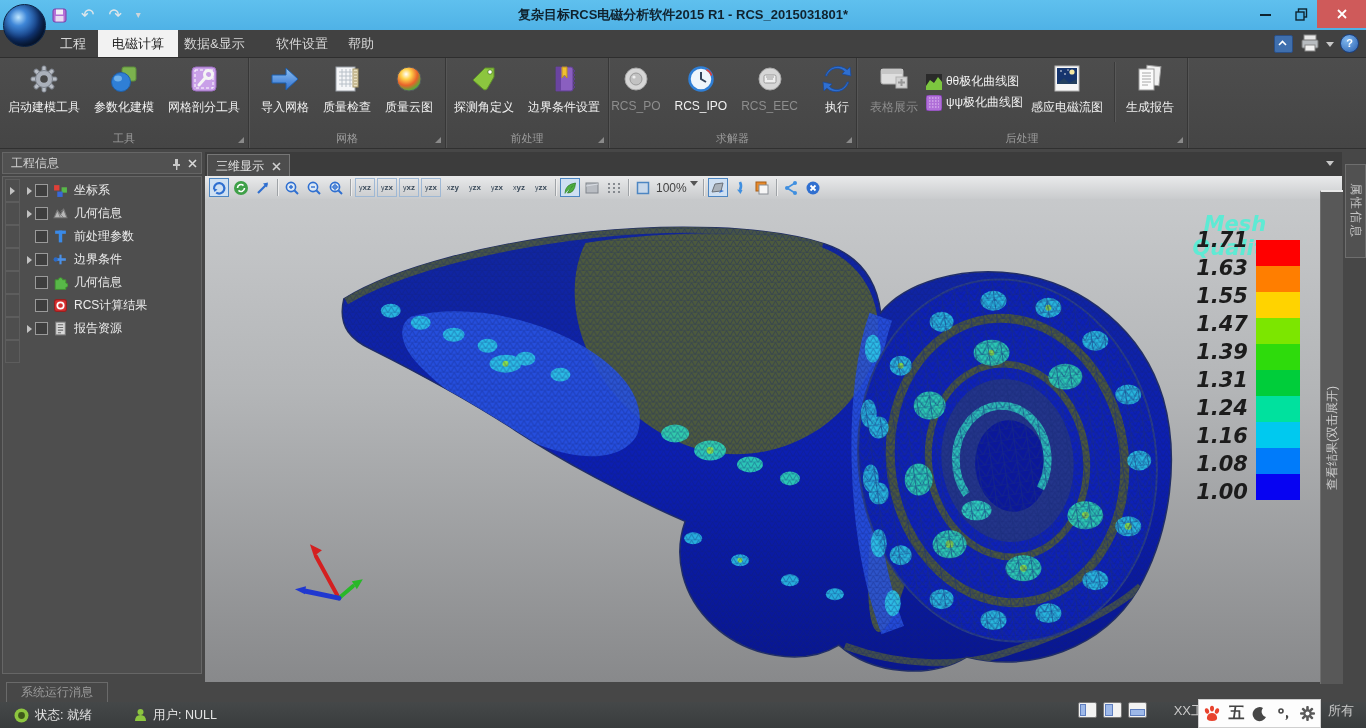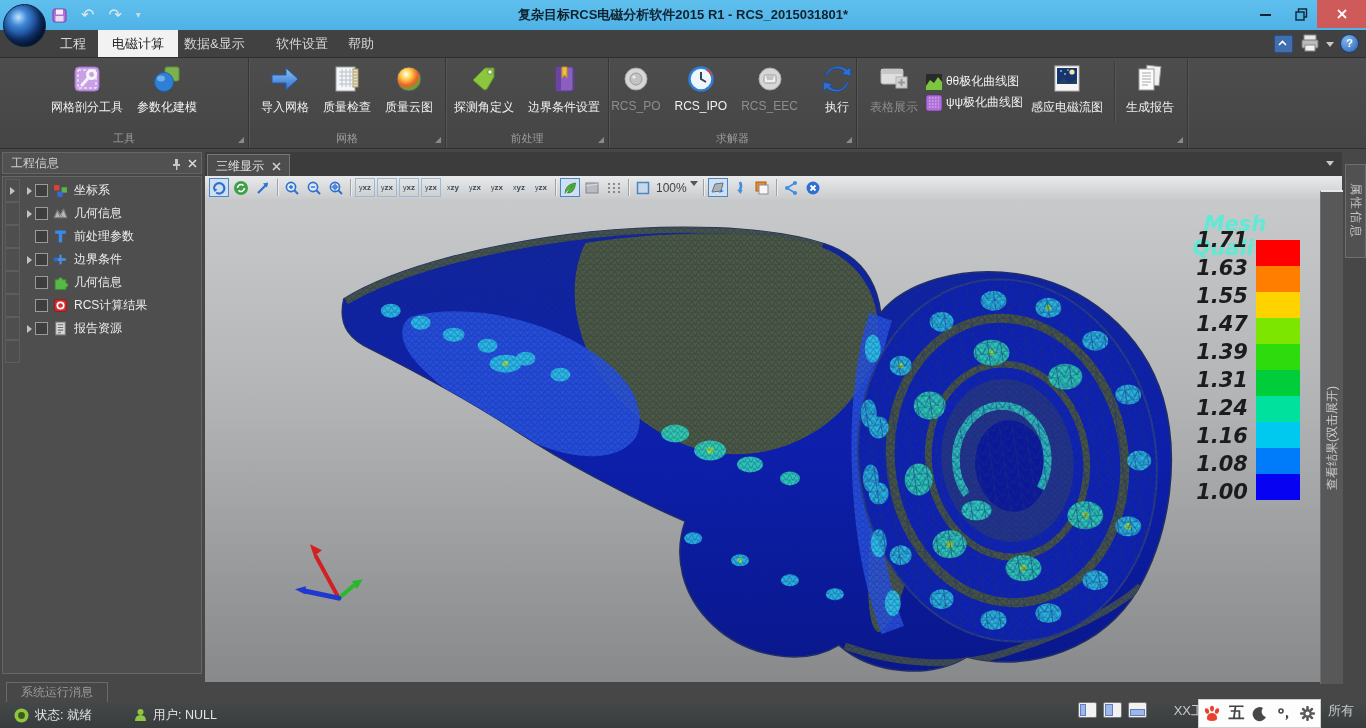--- a/index.html
+++ b/index.html
@@ -141,37 +141,52 @@
     </div>
   </div>
 
   <div class="abs ribbon">
 
     <div class="rgroup" style="left:0;width:248px;">
       <div class="rbuttons">
         <div class="rbtn">
           <div class="ricon">
             <svg width="32" height="32" viewBox="0 0 32 32">
+              <g fill="#b9bec6" stroke="#7d838d">
+                <rect x="14" y="3" width="4" height="26" rx="1.5"></rect>
+                <rect x="14" y="3" width="4" height="26" rx="1.5" transform="rotate(45 16 16)"></rect>
+                <rect x="14" y="3" width="4" height="26" rx="1.5" transform="rotate(90 16 16)"></rect>
+                <rect x="14" y="3" width="4" height="26" rx="1.5" transform="rotate(135 16 16)"></rect>
+              </g>
+              <circle cx="16" cy="16" r="8.5" fill="#aab0ba" stroke="#7d838d"></circle>
+              <circle cx="16" cy="16" r="3.8" fill="#474747"></circle>
+            </svg>
+          </div>
+          <div class="rlabel">启动建模工具</div>
+        </div>
+        <div class="rbtn">
+          <div class="ricon">
+            <svg width="32" height="32" viewBox="0 0 32 32">
+              <rect x="14" y="4" width="14" height="14" rx="2" fill="#7cb24e" stroke="#5d8f3a"></rect>
+              <circle cx="13" cy="19" r="9.5" fill="#2f7fd6" stroke="#1f5fa8"></circle>
+              <ellipse cx="10" cy="15.5" rx="4" ry="3" fill="#7ab8ec" opacity="0.85"></ellipse>
+            </svg>
+          </div>
+          <div class="rlabel">参数化建模</div>
+        </div>
+        <div class="rbtn">
+          <div class="ricon">
+            <svg width="32" height="32" viewBox="0 0 32 32">
               <rect x="4" y="4" width="24" height="24" rx="4" fill="#c9a0e8" stroke="#9b6cc0"></rect>
               <rect x="7" y="7" width="18" height="18" fill="none" stroke="#ffffff" stroke-dasharray="3 2"></rect>
               <path d="M11,22 L18,14" stroke="#f4f4f4" stroke-width="3" stroke-linecap="round"></path>
               <circle cx="20.5" cy="11.5" r="4" fill="none" stroke="#f4f4f4" stroke-width="3"></circle>
             </svg>
           </div>
           <div class="rlabel">网格剖分工具</div>
-        </div>
-        <div class="rbtn">
-          <div class="ricon">
-            <svg width="32" height="32" viewBox="0 0 32 32">
-              <rect x="14" y="4" width="14" height="14" rx="2" fill="#7cb24e" stroke="#5d8f3a"></rect>
-              <circle cx="13" cy="19" r="9.5" fill="#2f7fd6" stroke="#1f5fa8"></circle>
-              <ellipse cx="10" cy="15.5" rx="4" ry="3" fill="#7ab8ec" opacity="0.85"></ellipse>
-            </svg>
-          </div>
-          <div class="rlabel">参数化建模</div>
         </div>
       </div>
       <div class="rfooter">工具</div>
       <div class="fcorner"></div>
     </div>
 
     <div class="rgroup" style="left:446px;width:162px;">
       <div class="rbuttons">
         <div class="rbtn">
           <div class="ricon">
@@ -342,20 +357,21 @@
           <div class="ricon">
             <svg width="32" height="32" viewBox="0 0 32 32">
               <rect x="12" y="3" width="14" height="19" fill="#f0f0f0" stroke="#9a9a9a" transform="rotate(6 19 12)"></rect>
               <rect x="5" y="6" width="15" height="21" fill="#fbfbfb" stroke="#9a9a9a"></rect>
               <path d="M8,10 h9 M8,13 h9 M8,16 h9 M8,19 h9 M8,22 h6" stroke="#a8a8a8"></path>
             </svg>
           </div>
           <div class="rlabel">生成报告</div>
         </div>
       </div>
+      <div class="rfooter">后处理</div>
       <div class="fcorner"></div>
     </div>
   </div>
 
   <div class="abs panel-hd">
     <span>工程信息</span>
     <svg class="abs" style="left:168px;top:5px;" width="11" height="12" viewBox="0 0 11 12">
       <rect x="4" y="1" width="3" height="6" fill="#c8c8c8"></rect>
         <rect x="2" y="6" width="7" height="2" fill="#c8c8c8"></rect>
         <rect x="5" y="8" width="1.4" height="4" fill="#c8c8c8"></rect>

